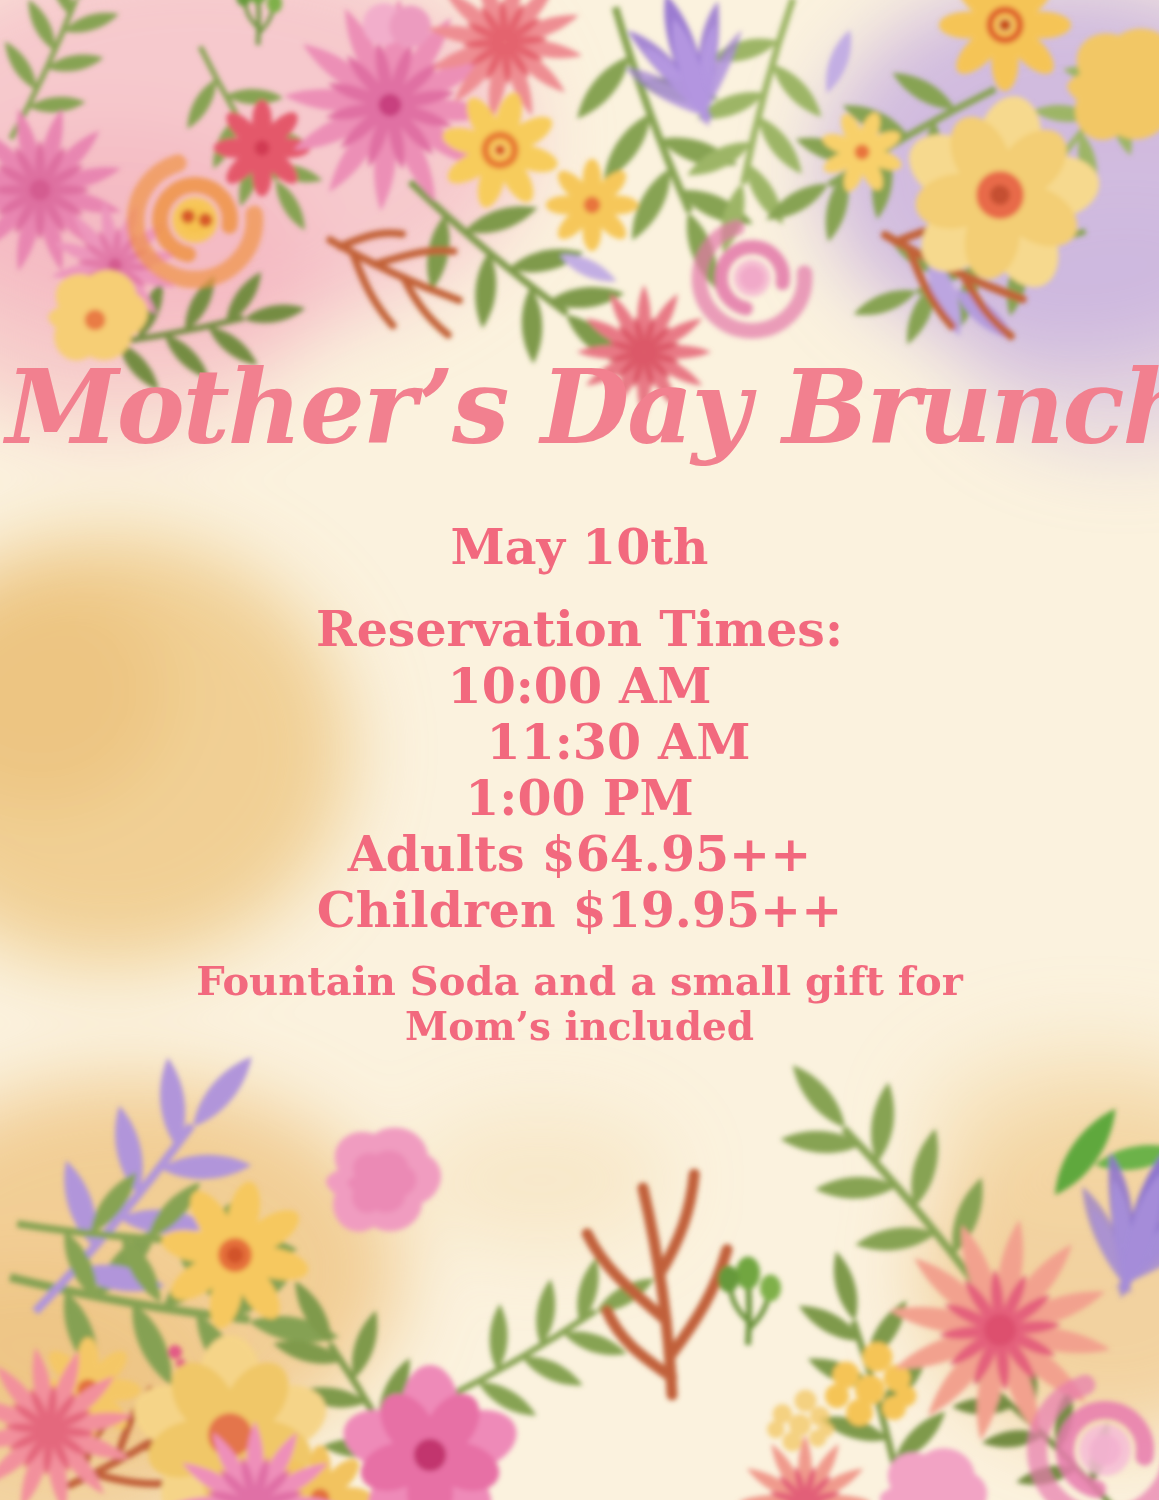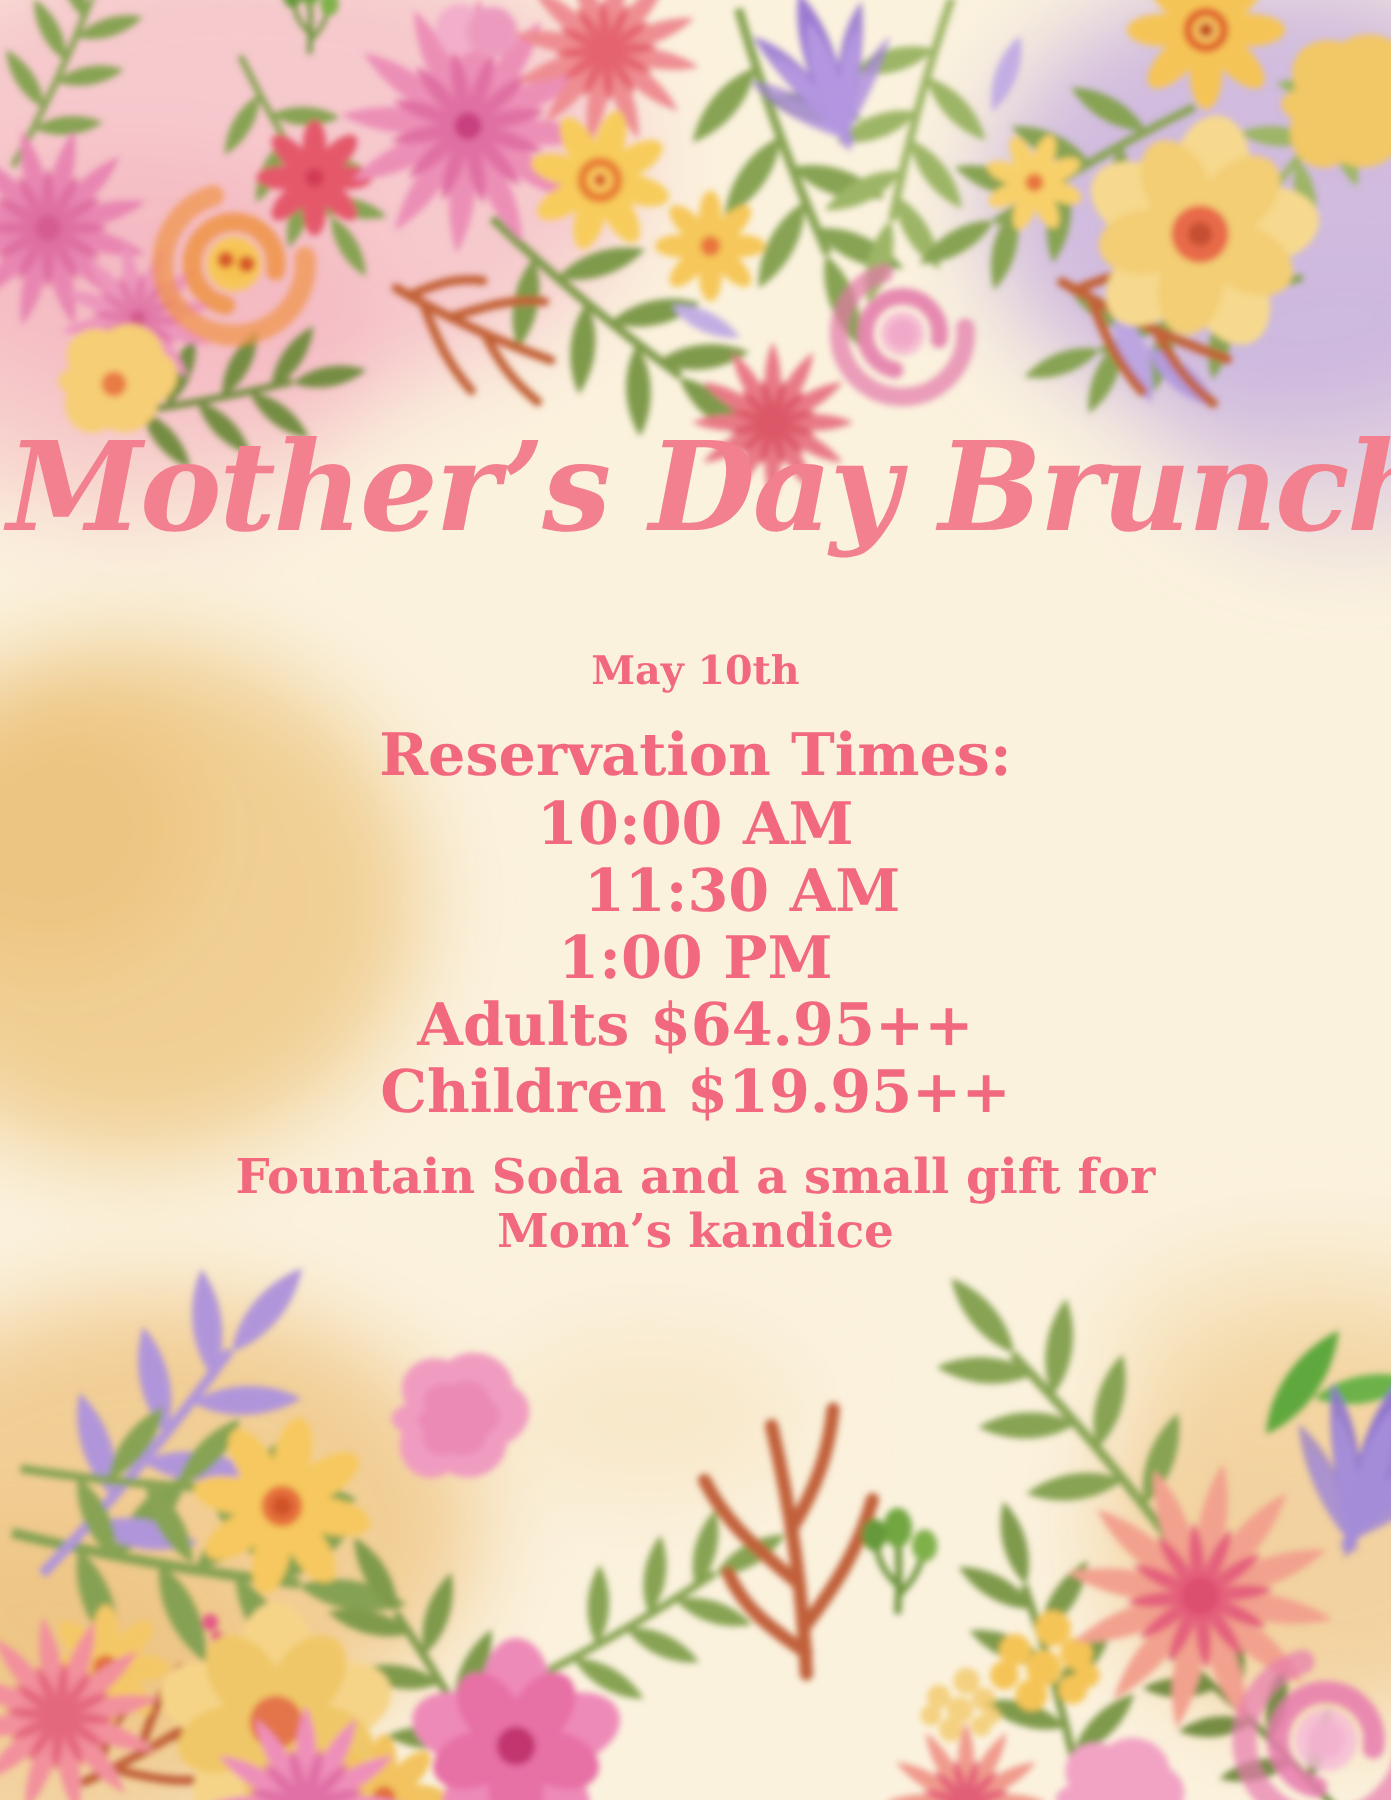--- a/index.html
+++ b/index.html
@@ -15,21 +15,21 @@
   .tline{position:absolute;left:0;width:1159px;text-align:center;color:#F2697E;font-weight:bold;}
   .title{
     top:346px;
     font-size:103px;
     font-style:italic;
     color:#F2808F;
     letter-spacing:-2px;
     transform:scaleX(0.99);
     white-space:nowrap;
   }
-  .date{top:539px;font-size:33px;}
+  .date{top:518px;font-size:49px;}
   .res-head{top:600px;font-size:49px;}
   .time1{top:657px;font-size:49px;}
   .time2{top:713px;font-size:49px;margin-left:39px;}
   .time3{top:769px;font-size:49px;}
   .price1{top:825px;font-size:49px;}
   .price2{top:881px;font-size:49px;}
   .note1{top:957px;font-size:40px;}
   .note2{top:1003px;font-size:39px;}
   .rsvp{top:1066px;font-size:45px;}
   .rsvp .u{text-decoration:underline;text-underline-offset:7px;text-decoration-thickness:3px;}
@@ -328,16 +328,16 @@
   <div class="textlayer">
     <div class="tline title">Mother’s Day Brunch</div>
     <div class="tline date">May 10th</div>
     <div class="tline res-head">Reservation Times:</div>
     <div class="tline time1">10:00 AM</div>
     <div class="tline time2">11:30 AM</div>
     <div class="tline time3">1:00 PM</div>
     <div class="tline price1">Adults $64.95++</div>
     <div class="tline price2">Children $19.95++</div>
     <div class="tline note1">Fountain Soda and a small gift for</div>
-    <div class="tline note2">Mom’s kandice</div>
+    <div class="tline note2">Mom’s included</div>
   </div>
 
 </div>
 
 </body></html>

